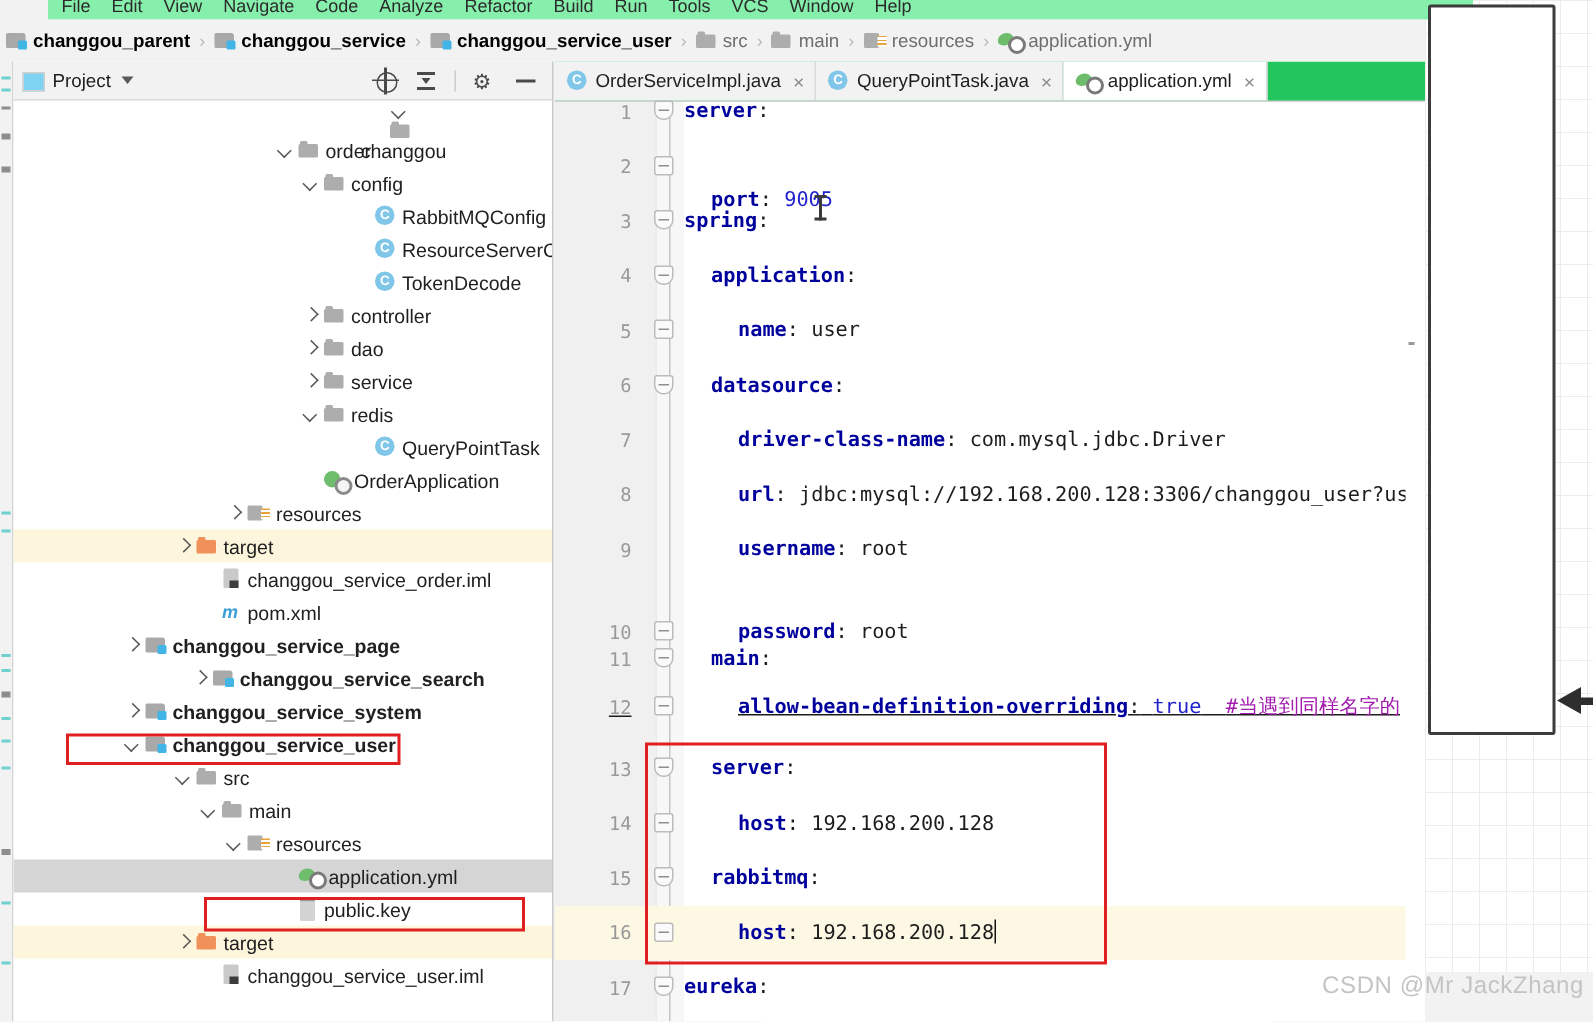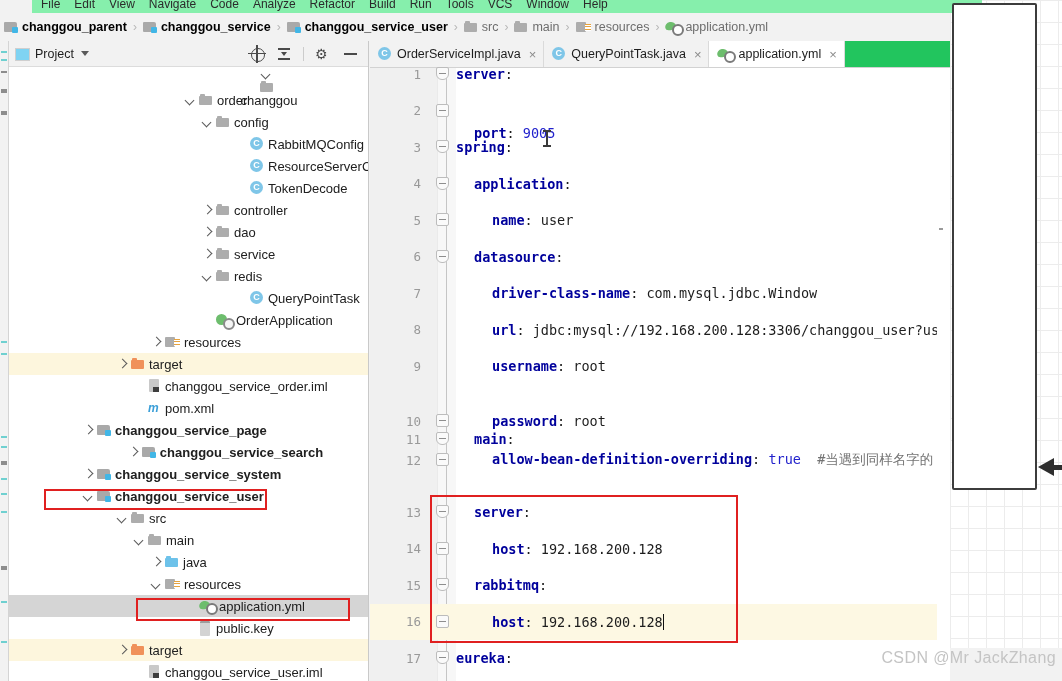--- a/index.html
+++ b/index.html
@@ -272,21 +272,21 @@
     content:""; position:absolute; left:2px; top:5px; width:7px; height:1px; background:#8e8e8e;
   }
   .fold-box.pointed { border-radius: 2px 2px 6px 6px; }
   .code-text {
     font-family: "DejaVu Sans Mono", monospace; font-size: 13.5px;
     white-space: pre; color: #2b2b2b; letter-spacing: 0px;
   }
   .k { color: #00019c; font-weight: bold; }
   .num { color: #2222cc; }
   .val { color: #1d1d1d; }
-  .cmt { color: #737373; margin-top: 15px; }
+  .cmt { color: #a21caf; margin-top: 15px; }
   .punct { color: #1d1d1d; }
   .caret {
     display:inline-block; width:1.5px; height:16px; background:#111;
     vertical-align:-3px;
   }
   .mouse-caret {
     position:absolute; width:2px; height:17px; background:#3a3a3a;
   }
   .mouse-caret::before, .mouse-caret::after {
     content:""; position:absolute; left:-3px; width:8px; height:2px; background:#3a3a3a;
@@ -526,25 +526,20 @@
           <span class="twisty down"></span>
           <span class="ic ic-folder"></span>
           <span class="tree-label">src</span>
         </div>
         <div class="tree-row" style="padding-left: 123px;">
           <span class="twisty down"></span>
           <span class="ic ic-folder"></span>
           <span class="tree-label">main</span>
         </div>
         <div class="tree-row" style="padding-left: 140px;">
-          <span class="twisty right"></span>
-          <span class="ic ic-javafolder"></span>
-          <span class="tree-label">java</span>
-        </div>
-        <div class="tree-row" style="padding-left: 140px;">
           <span class="twisty down"></span>
           <span class="ic ic-res"></span>
           <span class="tree-label">resources</span>
         </div>
         <div class="tree-row hl-gray" style="padding-left: 174px;">
           <span class="twisty"></span>
           <span class="ic ic-yml"></span>
           <span class="tree-label">application.yml</span>
         </div>
         <div class="tree-row" style="padding-left: 174px;">
@@ -627,21 +622,21 @@
           <div class="code-line" style="top: 170.5px;">
             <div class="ln">6</div>
             <div class="fold-slot">
               <div class="fold-box pointed"></div>
             </div>
             <div class="code-text" style="padding-left: 18px;"><span class="k">datasource</span><span class="punct">:</span></div>
           </div>
           <div class="code-line" style="top: 207px;">
             <div class="ln">7</div>
             <div class="fold-slot"></div>
-            <div class="code-text" style="padding-left: 36px;"><span class="k">driver-class-name</span><span class="punct">:</span><span> </span><span class="val">com.mysql.jdbc.Window</span></div>
+            <div class="code-text" style="padding-left: 36px;"><span class="k">driver-class-name</span><span class="punct">:</span><span> </span><span class="val">com.mysql.jdbc.Driver</span></div>
           </div>
           <div class="code-line" style="top: 243.5px;">
             <div class="ln">8</div>
             <div class="fold-slot"></div>
             <div class="code-text" style="padding-left: 36px;"><span class="k">url</span><span class="punct">:</span><span> </span><span class="val">jdbc:mysql://192.168.200.128:3306/changgou_user?us</span></div>
           </div>
           <div class="code-line" style="top: 280px;">
             <div class="ln">9</div>
             <div class="fold-slot"></div>
             <div class="code-text" style="padding-left: 36px;"><span class="k">username</span><span class="punct">:</span><span> </span><span class="val">root</span></div>
@@ -653,21 +648,21 @@
             </div>
             <div class="code-text" style="padding-left: 36px;"><span class="k">password</span><span class="punct">:</span><span> </span><span class="val">root</span></div>
           </div>
           <div class="code-line" style="top: 353px;">
             <div class="ln">11</div>
             <div class="fold-slot">
               <div class="fold-box pointed"></div>
             </div>
             <div class="code-text" style="padding-left: 18px;"><span class="k">main</span><span class="punct">:</span></div>
           </div>
-          <div class="code-line" style="top: 374px;">
+          <div class="code-line" style="top: 385px; text-decoration: underline;">
             <div class="ln">12</div>
             <div class="fold-slot">
               <div class="fold-box"></div>
             </div>
             <div class="code-text" style="padding-left: 36px;"><span class="k">allow-bean-definition-overriding</span><span class="punct">:</span><span> </span><span class="num">true</span><span>  </span><span class="cmt">#当遇到同样名字的</span></div>
           </div>
           <div class="code-line" style="top: 426px;">
             <div class="ln">13</div>
             <div class="fold-slot">
               <div class="fold-box pointed"></div>

